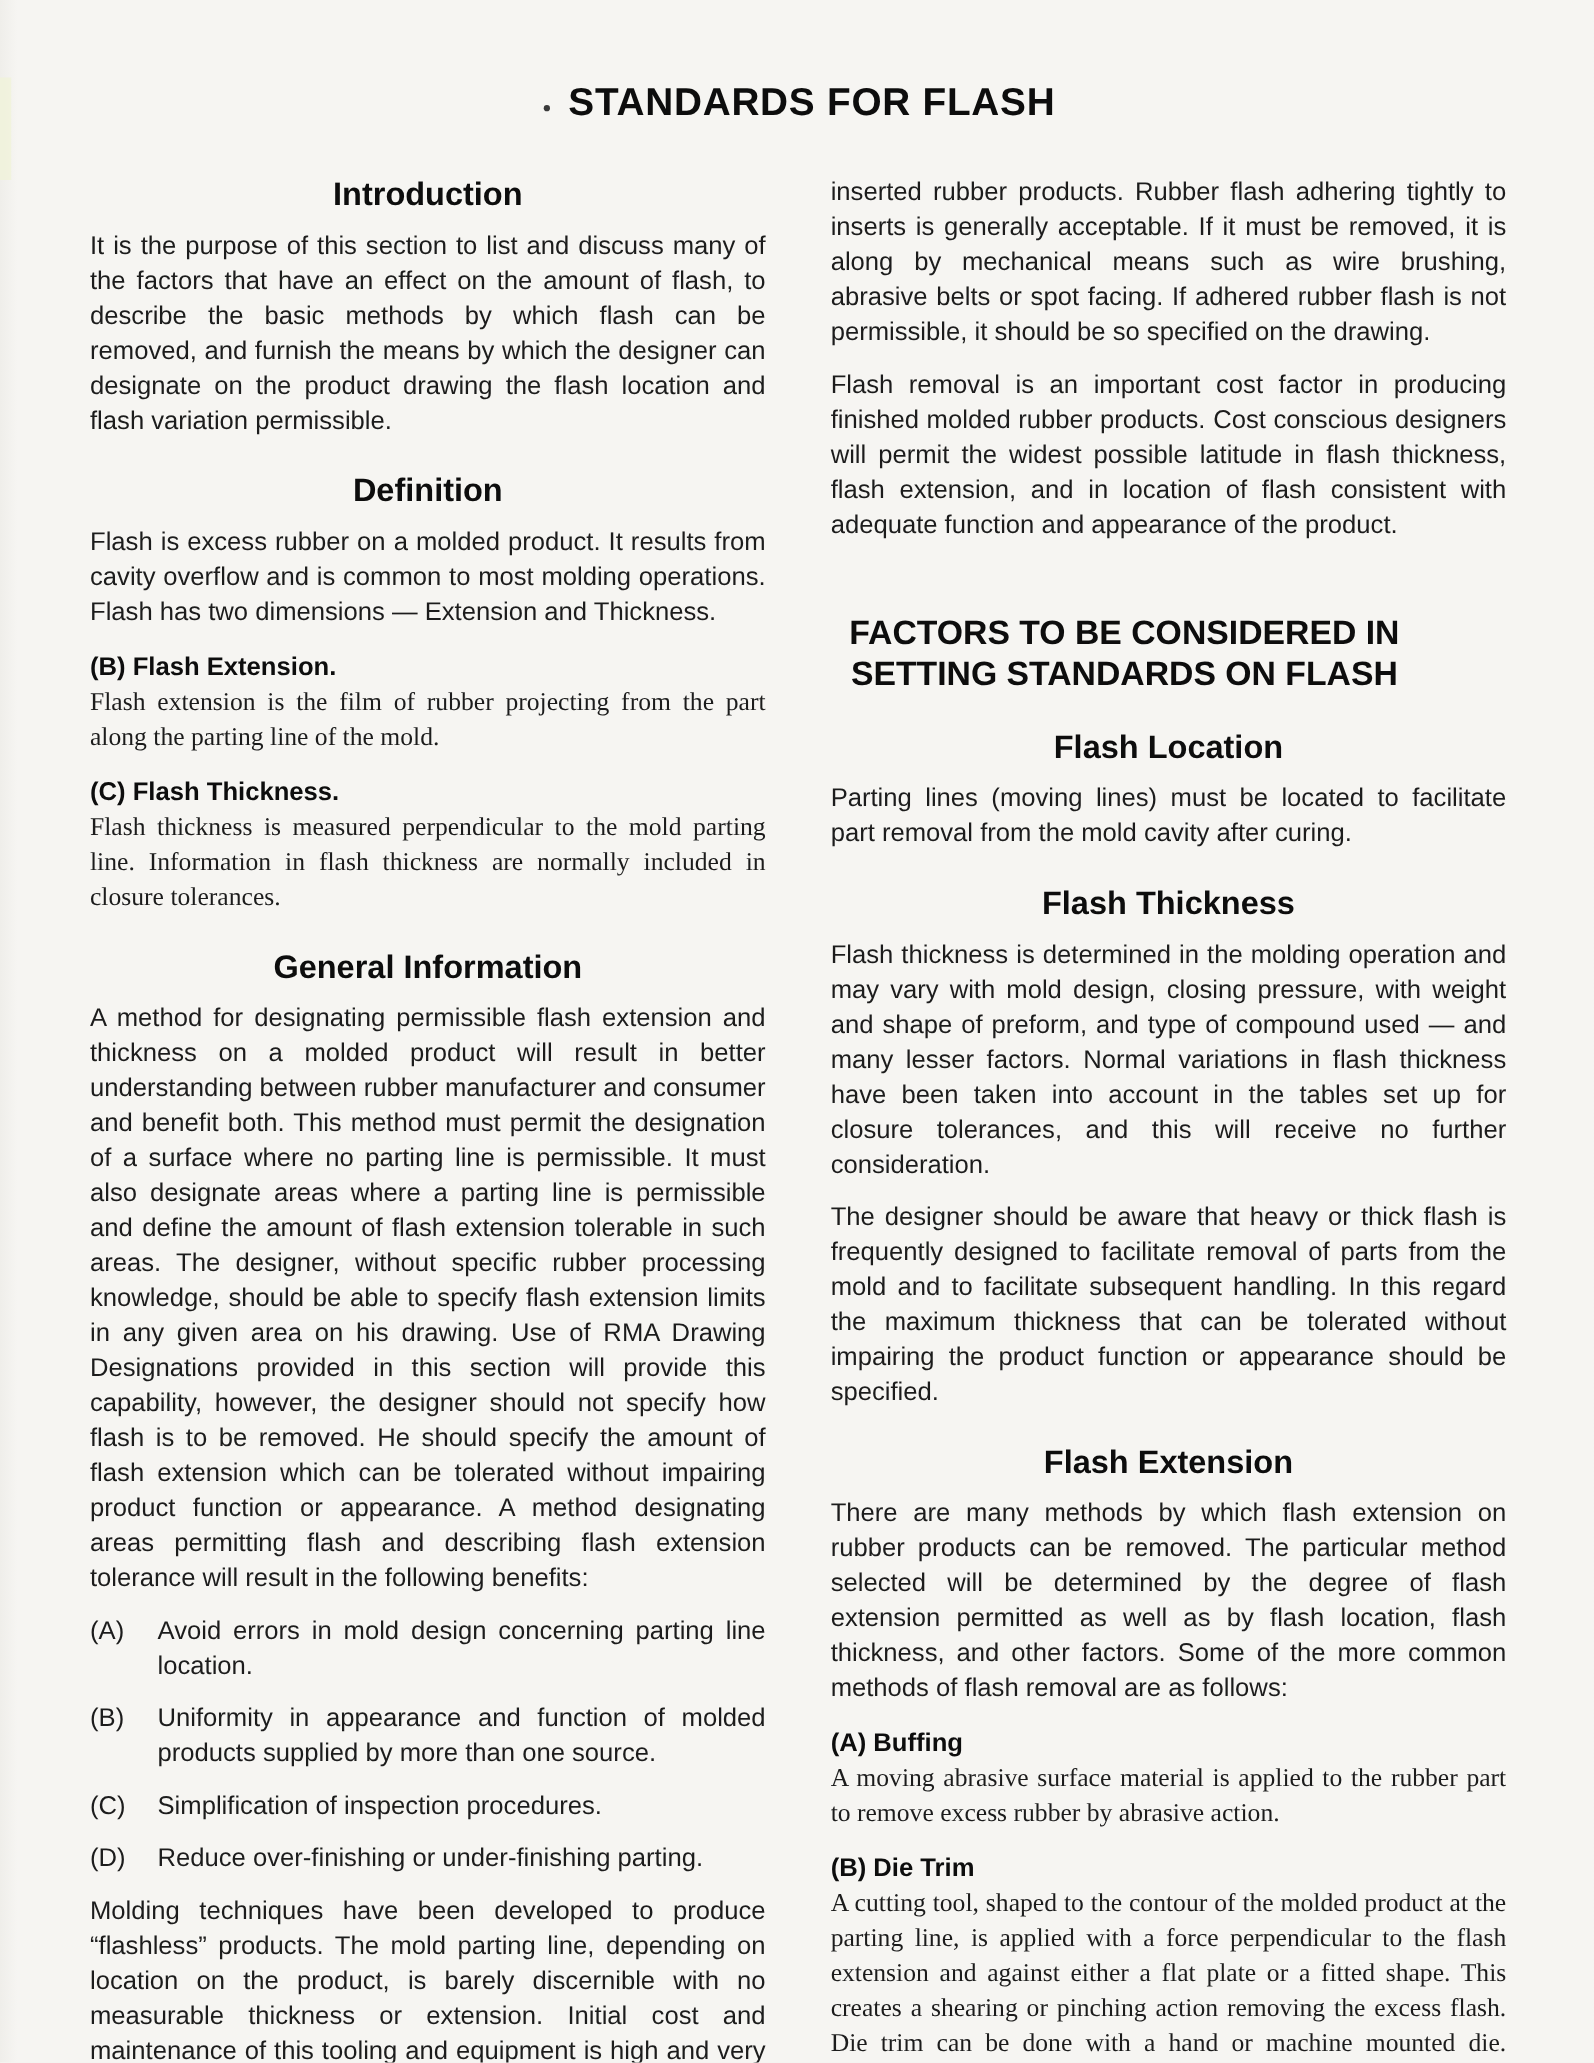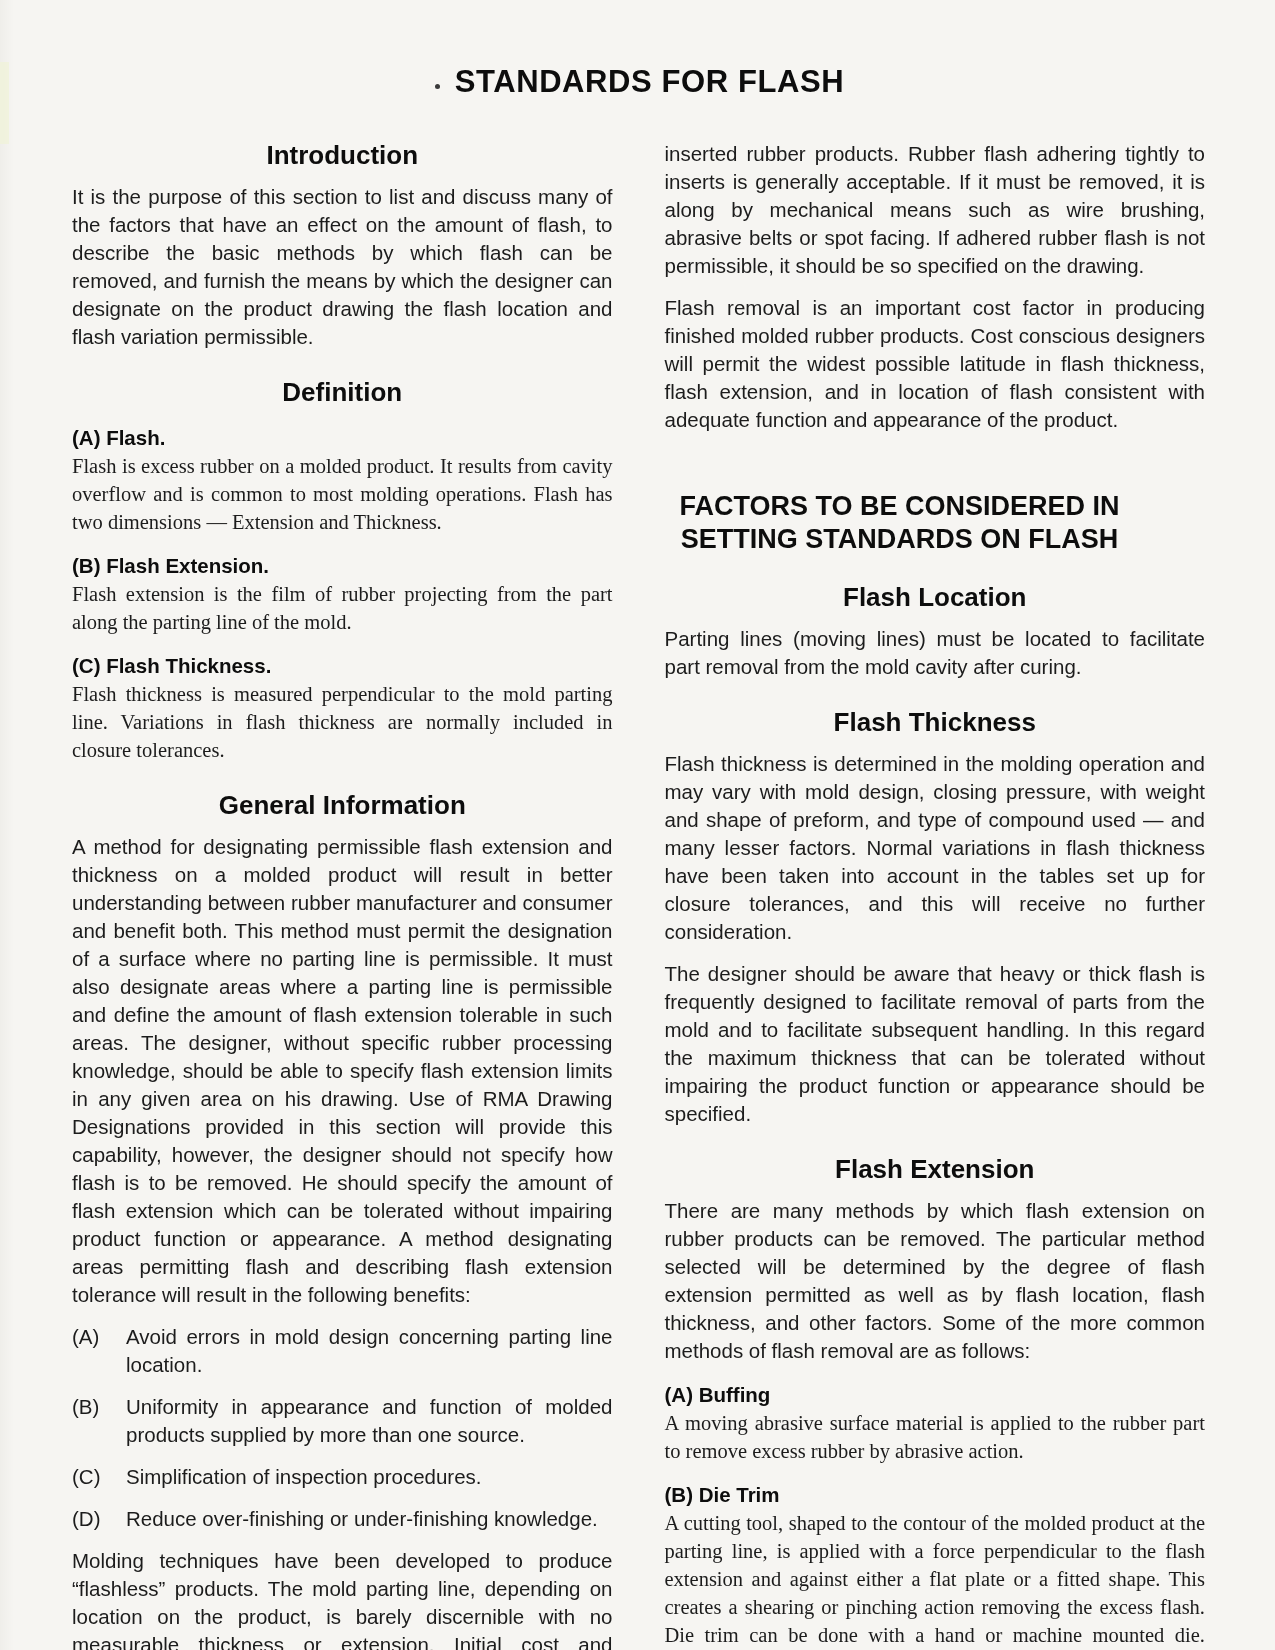--- a/index.html
+++ b/index.html
@@ -120,47 +120,46 @@
   <h1 class="title">STANDARDS FOR FLASH</h1>
 
   <div class="columns">
 
     <div class="col">
       <h2 class="sec first">Introduction</h2>
       <p>It is the purpose of this section to list and discuss many of the factors that have an effect on the amount of flash, to describe the basic methods by which flash can be removed, and furnish the means by which the designer can designate on the product drawing the flash location and flash variation permissible.</p>
 
       <h2 class="sec">Definition</h2>
 
-      <h3 class="sub">(A) Flash.</h3>
       <p>Flash is excess rubber on a molded product. It results from cavity overflow and is common to most molding operations. Flash has two dimensions — Extension and Thickness.</p>
 
       <h3 class="sub">(B) Flash Extension.</h3>
       <p>Flash extension is the film of rubber projecting from the part along the parting line of the mold.</p>
 
       <h3 class="sub">(C) Flash Thickness.</h3>
-      <p>Flash thickness is measured perpendicular to the mold parting line. Variations in flash thickness are normally included in closure tolerances.</p>
+      <p>Flash thickness is measured perpendicular to the mold parting line. Information in flash thickness are normally included in closure tolerances.</p>
 
       <h2 class="sec">General Information</h2>
       <p>A method for designating permissible flash extension and thickness on a molded product will result in better understanding between rubber manufacturer and consumer and benefit both. This method must permit the designation of a surface where no parting line is permissible. It must also designate areas where a parting line is permissible and define the amount of flash extension tolerable in such areas. The designer, without specific rubber processing knowledge, should be able to specify flash extension limits in any given area on his drawing. Use of RMA Drawing Designations provided in this section will provide this capability, however, the designer should not specify how flash is to be removed. He should specify the amount of flash extension which can be tolerated without impairing product function or appearance. A method designating areas permitting flash and describing flash extension tolerance will result in the following benefits:</p>
 
       <div class="benefit">
         <span class="blabel">(A)</span>
         <span class="btext">Avoid errors in mold design concerning parting line location.</span>
       </div>
       <div class="benefit">
         <span class="blabel">(B)</span>
         <span class="btext">Uniformity in appearance and function of molded products supplied by more than one source.</span>
       </div>
       <div class="benefit">
         <span class="blabel">(C)</span>
         <span class="btext">Simplification of inspection procedures.</span>
       </div>
       <div class="benefit">
         <span class="blabel">(D)</span>
-        <span class="btext">Reduce over-finishing or under-finishing knowledge.</span>
+        <span class="btext">Reduce over-finishing or under-finishing parting.</span>
       </div>
 
       <p>Molding techniques have been developed to produce “flashless” products. The mold parting line, depending on location on the product, is barely discernible with no measurable thickness or extension. Initial cost and maintenance of this tooling and equipment is high and very close manufacturing control is required.</p>
 
     </div>
 
     <div class="col">
       <p style="margin-top:14px">inserted rubber products. Rubber flash adhering tightly to inserts is generally acceptable. If it must be removed, it is along by mechanical means such as wire brushing, abrasive belts or spot facing. If adhered rubber flash is not permissible, it should be so specified on the drawing.</p>
       <p>Flash removal is an important cost factor in producing finished molded rubber products. Cost conscious designers will permit the widest possible latitude in flash thickness, flash extension, and in location of flash consistent with adequate function and appearance of the product.</p>
 

